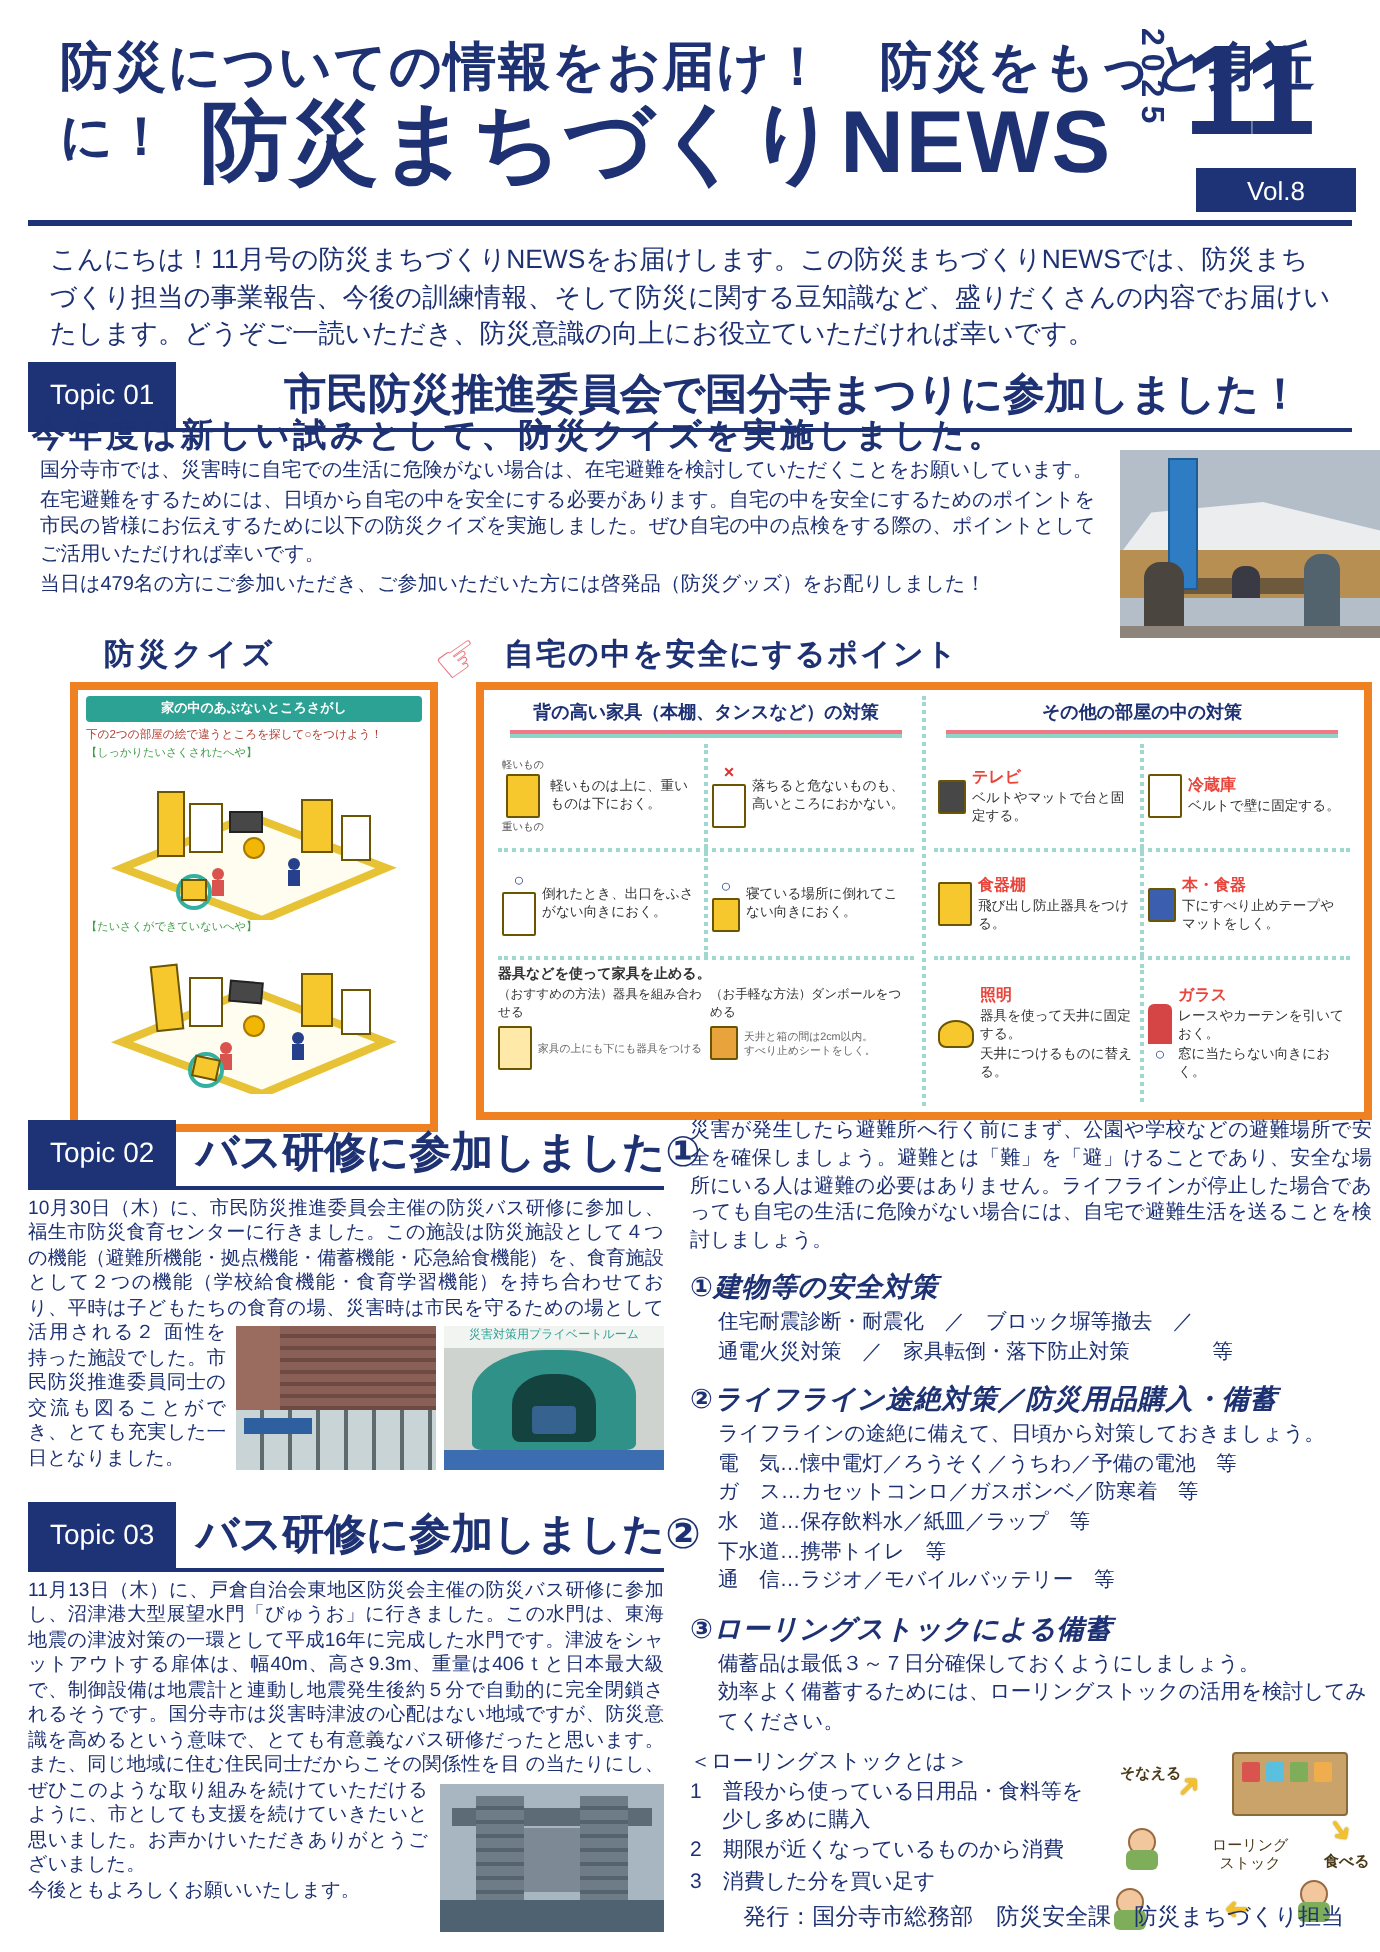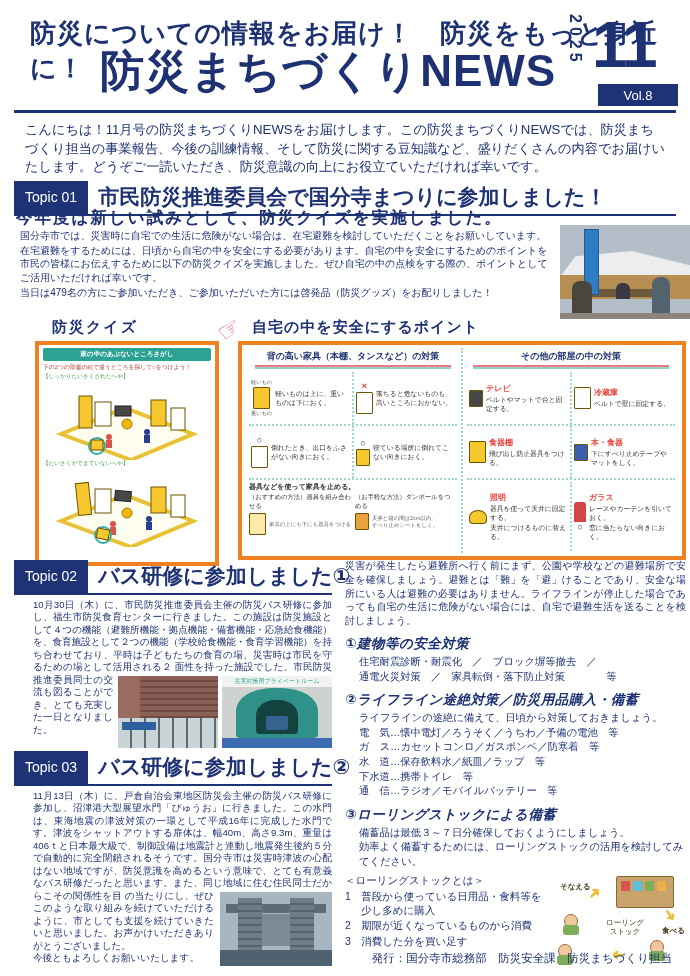--- a/index.html
+++ b/index.html
@@ -12,21 +12,21 @@
   .month-big{position:absolute;left:592px;top:8px;font-size:64px;font-weight:bold;letter-spacing:-2px;}
   .vol-box{position:absolute;left:598px;top:84px;width:80px;height:22px;background:#1e3376;color:#fff;
            font-size:13px;display:flex;align-items:center;justify-content:center;}
   .head-rule{position:absolute;left:14px;right:14px;top:110px;height:3px;background:#1e3376;}
   
   .intro{position:absolute;left:25px;top:121px;width:642px;font-size:13.2px;line-height:1.42;}
   
   .topic-bar{display:flex;align-items:stretch;border-bottom:2.5px solid #1e3376;}
   .topic-label{background:#1e3376;color:#fff;font-size:14px;padding:2px 11px 3px;white-space:nowrap;display:flex;align-items:center;}
   .topic-title{font-size:21px;font-weight:bold;padding:2px 0 3px 10px;white-space:nowrap;display:flex;align-items:center;}
-  .bar1{position:absolute;left:14px;top:181px;width:662px;}
+  .bar1{position:absolute;left:14px;top:181px;width:662px;gap:44px;}
   
   .t1-heading{position:absolute;left:16px;top:207px;font-size:16.5px;font-weight:bold;letter-spacing:2px;}
   .t1-body{position:absolute;left:20px;top:229px;width:670px;font-size:10px;line-height:1.32;color:#1d3173;}
   .t1-photo{float:right;width:130px;height:94px;margin:-4px 0 4px 6px;position:relative;overflow:hidden;background:#b4bec8;}
   .t1-photo .roof{position:absolute;left:0;top:26px;width:100%;height:26px;background:#ecedee;
                   clip-path:polygon(0 100%,12% 20%,55% 0,100% 55%,100% 100%);}
   .t1-photo .inside{position:absolute;left:0;top:50px;width:100%;height:24px;background:#b78f52;}
   .t1-photo .table{position:absolute;left:28px;top:64px;width:78px;height:8px;background:#6d5a3c;}
   .t1-photo .banner{position:absolute;left:24px;top:4px;width:13px;height:64px;background:#2e7cc4;border:1px solid #1e5c96;}
   .t1-photo .p1{position:absolute;left:12px;top:56px;width:20px;height:38px;background:#4a463f;border-radius:8px 8px 0 0;}
@@ -72,21 +72,21 @@
   .pb-m{flex:1;min-width:0;}
   .pb-cap{font-size:5.4px;color:#666;}
   .pb-right{display:flex;width:100%;}
   .pb-rcell{flex:1;padding:2px;min-width:0;display:flex;gap:3px;align-items:center;}
   .pb-rcell + .pb-rcell{border-left:2px dotted #9fd8cf;}
   .lamp{width:16px;height:12px;background:#f6c82e;border:1.5px solid #6b5500;border-radius:50% 50% 4px 4px;}
   .curtain{width:12px;height:20px;background:#d64545;border-radius:3px 3px 0 0;}
   
   .t2-wrap{position:absolute;left:14px;top:560px;width:318px;}
   .t3-wrap{position:absolute;left:14px;top:751px;width:318px;}
-  .t-body{font-size:9.6px;line-height:1.3;color:#1d3173;margin-top:4px;text-align:justify;margin-left:19px;}
+  .t-body{font-size:9.6px;line-height:1.3;color:#1d3173;margin-top:4px;text-align:justify;}
   .float-photos{float:right;margin:2px 0 2px 5px;display:flex;gap:4px;}
   .photo-frame{position:relative;overflow:hidden;background:#cfd3cf;}
   .ph-bldg{width:100px;height:72px;}
   .ph-bldg .louver{position:absolute;left:0;top:0;width:100%;height:42px;
       background:repeating-linear-gradient(180deg,#8a5f55 0 4px,#6e4a42 4px 6px);}
   .ph-bldg .wall{position:absolute;left:0;top:0;width:22px;height:42px;background:#9a6b5f;}
   .ph-bldg .glass{position:absolute;left:0;top:42px;width:100%;height:30px;
       background:repeating-linear-gradient(90deg,#c8d4d6 0 12px,#5d6a6e 12px 14px);}
   .ph-bldg .sign{position:absolute;left:4px;top:46px;width:34px;height:8px;background:#2e5f9e;}
   .ph-tent{width:110px;height:72px;}

